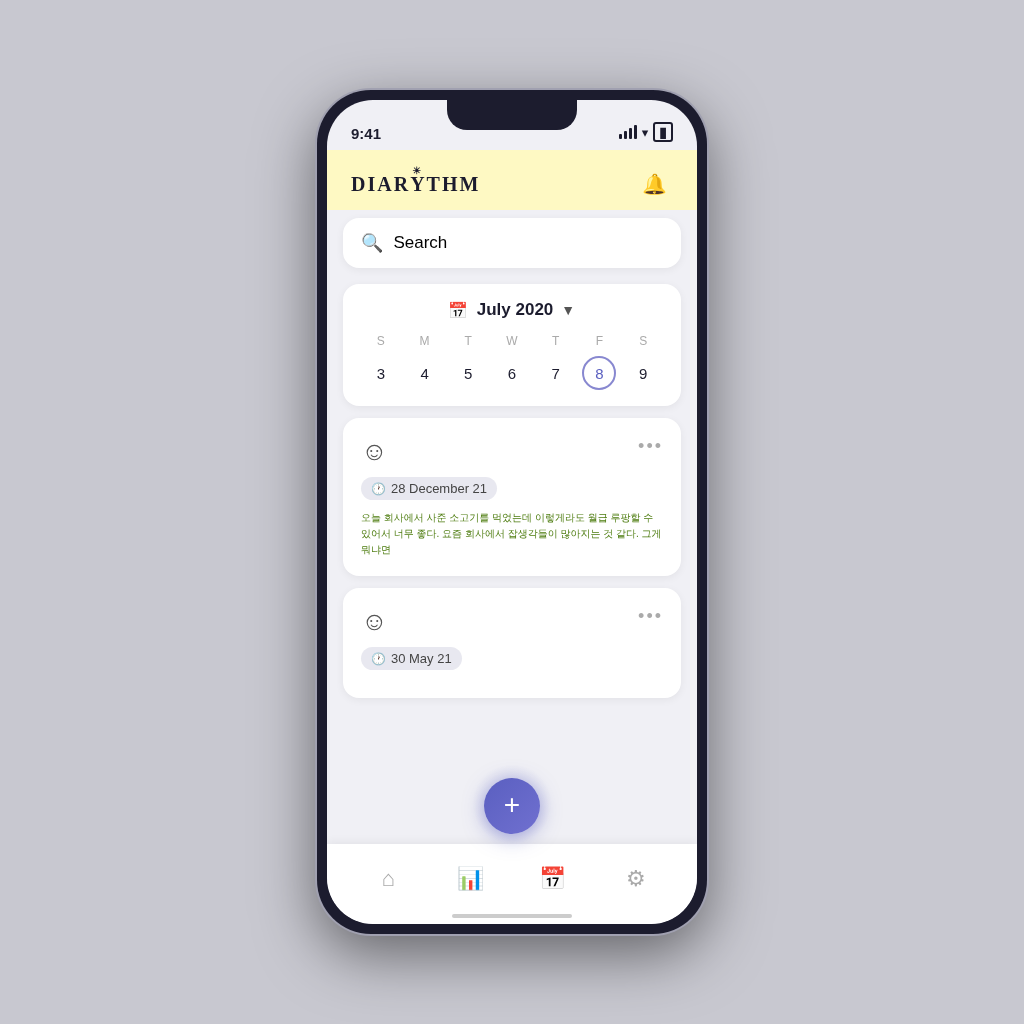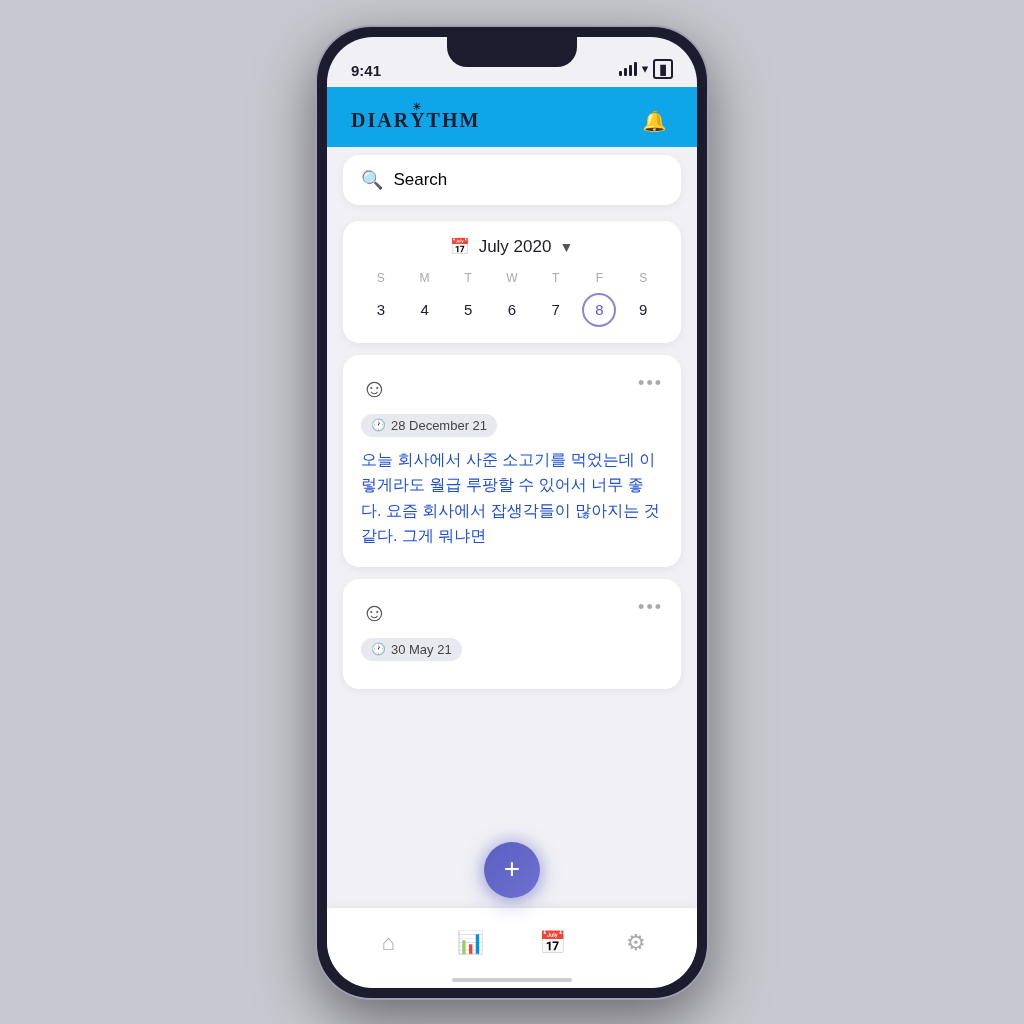--- a/index.html
+++ b/index.html
@@ -7,21 +7,21 @@
       background: #c8c8d0;
       display: flex;
       justify-content: center;
       align-items: center;
       min-height: 100vh;
       font-family: -apple-system, BlinkMacSystemFont, 'Segoe UI', sans-serif;
     }
 
     .phone-frame {
       width: 390px;
-      height: 971px;
+      height: 844px;
       background: #1c1c2e;
       border-radius: 54px;
       position: relative;
       box-shadow: 0 0 0 2px #a0a0b0, 0 20px 60px rgba(0,0,0,0.5);
       overflow: hidden;
     }
 
     .phone-screen {
       position: absolute;
       top: 10px;
@@ -92,21 +92,21 @@
       scrollbar-width: none;
     }
     .app-content::-webkit-scrollbar { display: none; }
 
     
     .app-header {
       display: flex;
       justify-content: space-between;
       align-items: center;
       padding: 16px 24px 8px;
-      background: #0ea5e9;
+      background: #fef9c3;
     }
 
     .app-logo {
       font-size: 20px;
       font-weight: 700;
       letter-spacing: 2px;
       color: #1c1c2e;
       font-family: Georgia, serif;
     }
 
@@ -161,21 +161,21 @@
       gap: 8px;
       margin-bottom: 14px;
     }
 
     .calendar-month-icon {
       font-size: 16px;
     }
 
     .calendar-month-label {
       font-size: 17px;
-      font-weight: 400;
+      font-weight: 700;
       color: #1c1c2e;
     }
 
     .calendar-dropdown {
       font-size: 14px;
       color: #555;
     }
 
     .calendar-days-header {
       display: grid;
@@ -253,22 +253,22 @@
       font-size: 13px;
       color: #444;
       margin-bottom: 10px;
     }
 
     .date-badge-icon {
       font-size: 12px;
     }
 
     .entry-text {
-      font-size: 16px;
-      color: #1d4ed8;
+      font-size: 10px;
+      color: #4d7c0f;
       line-height: 1.6;
     }
 
     
     .bottom-nav {
       position: absolute;
       bottom: 0;
       left: 0;
       right: 0;
       height: 80px;

